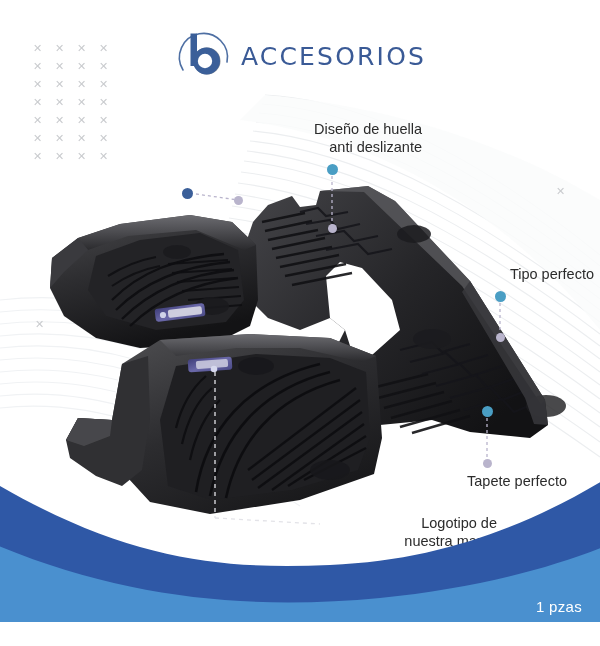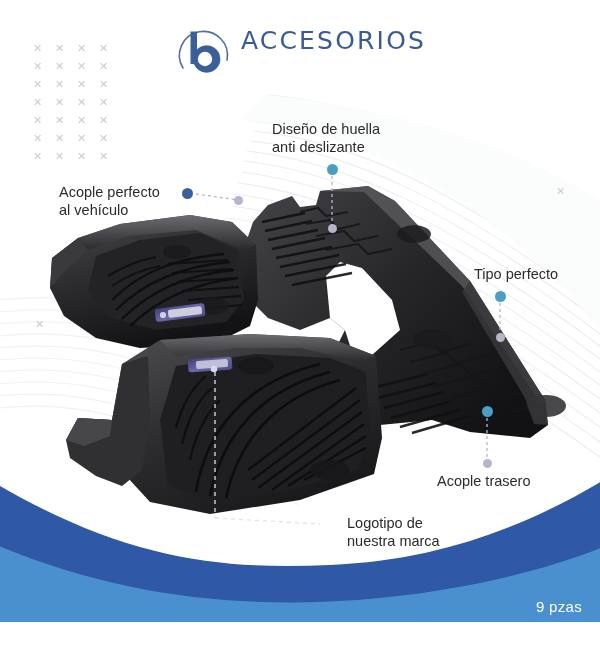--- a/index.html
+++ b/index.html
@@ -26,20 +26,21 @@
     pointer-events: none;
   }
 
   
   #header {
     position: absolute;
     left: 0; top: 24px;
     width: 600px;
     height: 60px;
     display: flex;
+    align-items: center;
     justify-content: center;
     gap: 5px;
   }
   #logo-mark {
     position: relative;
     width: 62px;
     height: 56px;
     flex: 0 0 auto;
   }
   #brand-wordmark {
@@ -65,21 +66,21 @@
 
   
   .callout {
     position: absolute;
     font-family: "Liberation Sans", sans-serif;
     font-size: 14.5px;
     line-height: 18px;
     color: #2b2b2b;
     white-space: pre-line;
   }
-  .callout.left    { text-align: left; }
+  .callout.left    { text-align: right; }
 
   
   .dot {
     position: absolute;
     border-radius: 50%;
   }
   .dot.teal   { background: #4a9ec4; }
   .dot.lilac  { background: #b9b4cc; }
   .dot.navy   { background: #3b5f99; }
 
@@ -380,39 +381,37 @@
 
   <span class="dot teal" style="left:327px; top:164px; width:11px; height:11px;"></span>
   <span class="dot lilac" style="left:328px; top:224px; width:9px;  height:9px;"></span>
 
   <span class="dot teal" style="left:495px; top:291px; width:11px; height:11px;"></span>
   <span class="dot lilac" style="left:496px; top:333px; width:9px;  height:9px;"></span>
 
   <span class="dot teal" style="left:482px; top:406px; width:11px; height:11px;"></span>
   <span class="dot lilac" style="left:483px; top:459px; width:9px;  height:9px;"></span>
 
-  <div class="callout left" style="left:59px; top:183px; width:140px;">Acople perfecto
-al vehículo</div>
 
   <div class="callout left" style="left:272px; top:120px; width:150px;">Diseño de huella
 anti deslizante</div>
 
   <div class="callout left" style="left:474px; top:265px; width:120px;">Tipo perfecto</div>
 
-  <div class="callout left" style="left:437px; top:472px; width:130px;">Acople trasero</div>
+  <div class="callout left" style="left:437px; top:472px; width:130px;">Tapete perfecto</div>
 
   <div class="callout left" style="left:347px; top:514px; width:150px;">Logotipo de
 nuestra marca</div>
 
   <svg class="bg-layer" viewBox="0 0 600 646" preserveAspectRatio="none">
 
     <path d="M-20,474 C120,560 220,570 330,565 C450,560 540,520 620,470
              L620,622 L-20,622 Z" fill="#2f58a6"></path>
 
     <path d="M-20,538 C120,600 250,610 380,598 C480,588 560,566 620,540
              L620,622 L-20,622 Z" fill="#4a90cf"></path>
 
     <rect x="-20" y="622" width="640" height="30" fill="#ffffff"></rect>
   </svg>
 
-  <div id="pieces-count">9 pzas</div>
+  <div id="pieces-count">1 pzas</div>
 
 </div>
 
 </body></html>

